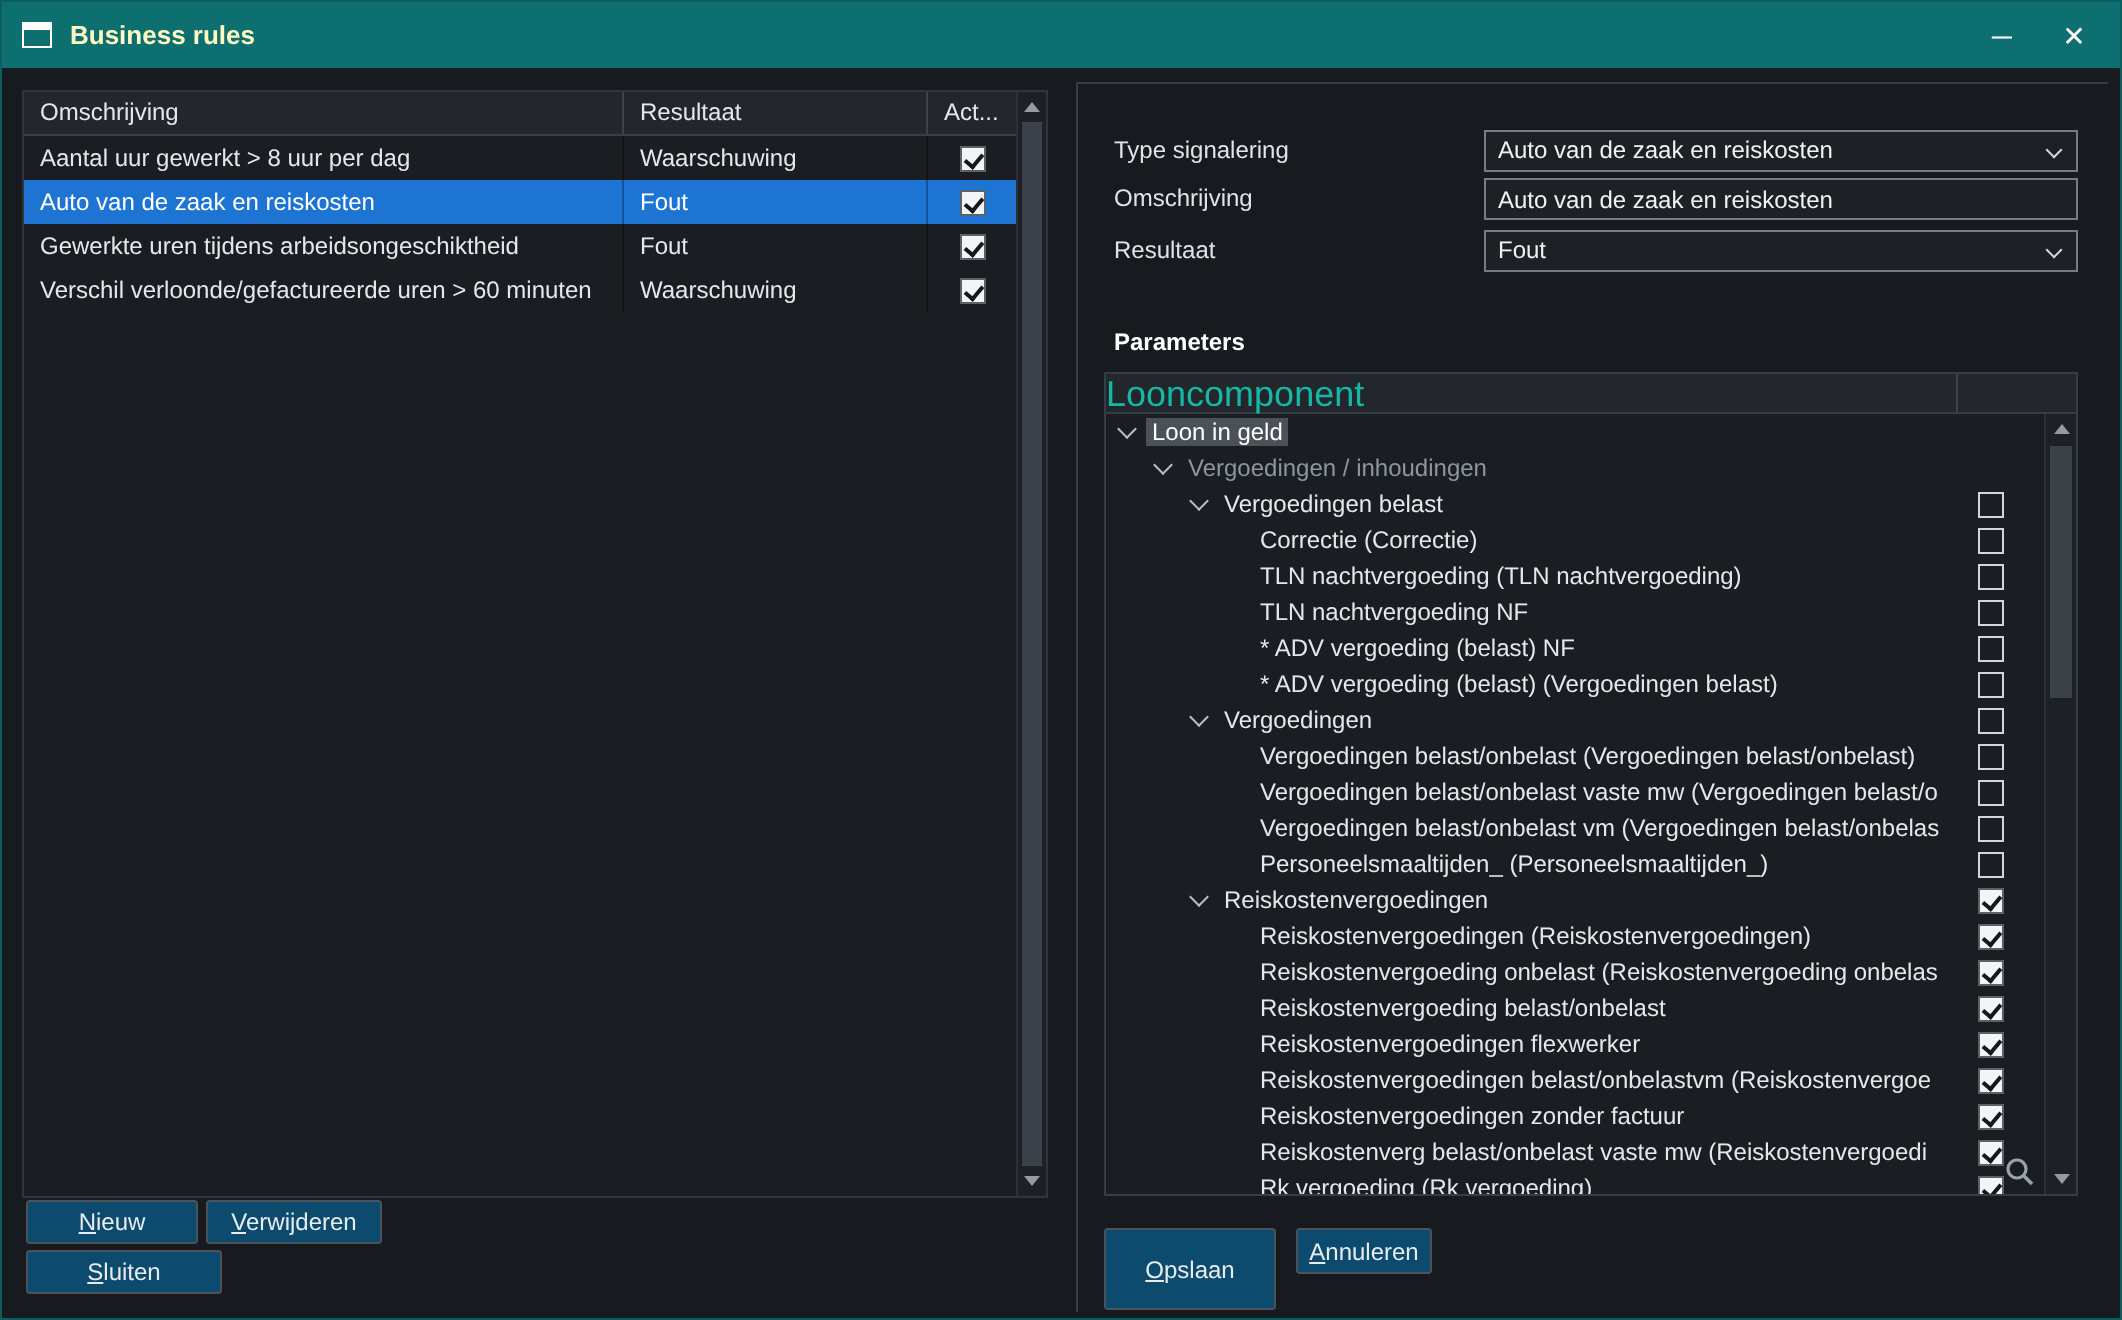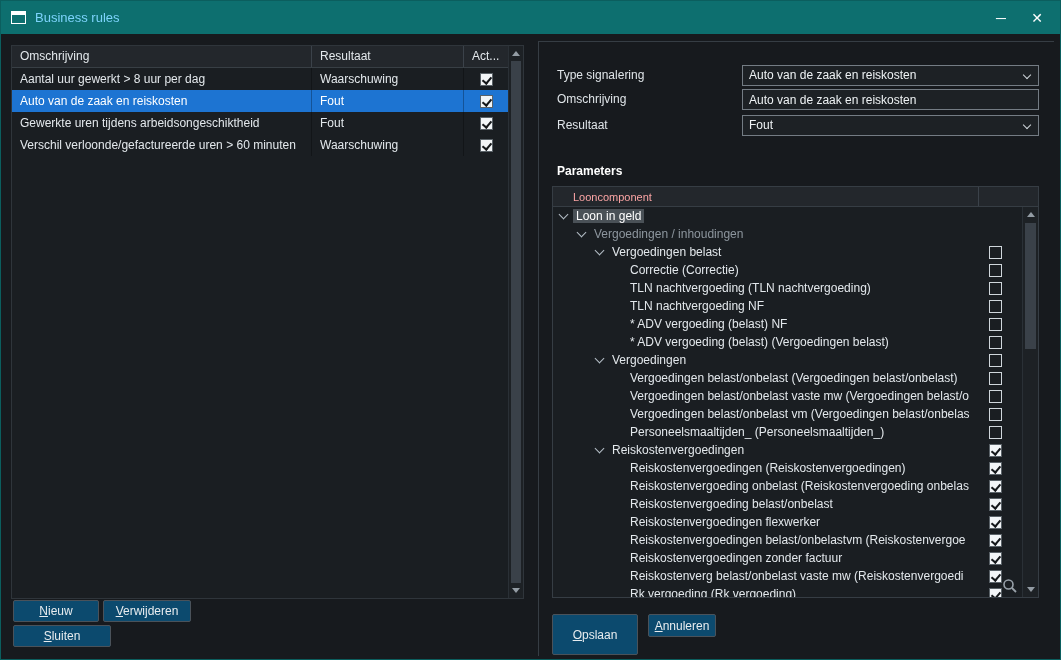--- a/index.html
+++ b/index.html
@@ -12,21 +12,21 @@
     border:1px solid #0b5e5e; overflow:hidden;
   }
 
   
   .titlebar {
     position:absolute; left:0; top:0; right:0; height:33px;
     background:var(--titlebar,#0d6f6f);
     display:flex; align-items:center; padding:0 10px;
   }
   .app-icon { flex:none; display:block; }
-  .title { color:#7dd3fc; font-size:13px; font-weight:normal; margin-left:9px; }
+  .title { color:#fef9c3; font-size:13px; font-weight:bold; margin-left:9px; }
   .win-controls { margin-left:auto; display:flex; gap:10px; }
   .win-btn {
     width:26px; height:24px; color:#ffffff; font-size:14px;
     display:flex; align-items:center; justify-content:center; cursor:default;
   }
 
   
   .rules-table {
     position:absolute; left:10px; top:44px; width:513px; height:554px;
     background:#1a1e22; border:1px solid #2f353b;
@@ -95,21 +95,21 @@
   }
   .params-label { position:absolute; left:18px; top:122px; color:#ffffff; font-size:12px; font-weight:bold; }
 
   
   .tree {
     position:absolute; left:13px; top:144px; width:487px; height:412px;
     background:#1a1e22; border:1px solid #363d44;
   }
   .tree-header {
     position:relative; height:20px; background:#23272c; border-bottom:1px solid #363d44;
-    color:#fca5a5; font-size:11px; line-height:20px; padding-left:20px;
+    color:#14b8a6; font-size:18px; line-height:20px; padding-left:0;
   }
   .th-sep { position:absolute; left:425px; top:0; bottom:0; width:1px; background:#3b424a; }
   .tree-body { position:absolute; top:20px; left:0; right:16px; bottom:0; overflow:hidden; }
   .tnode { display:flex; align-items:center; height:18px; font-size:12px; color:#e3e8ec; }
   .tn-main { display:flex; align-items:center; width:436px; flex:none; overflow:hidden; white-space:nowrap; }
   .tn-check { width:33px; flex:none; display:flex; align-items:center; }
   .indent { flex:none; display:inline-block; }
   .chev { width:14px; height:14px; flex:none; margin-right:2px; position:relative; }
   .chev::before {
     content:''; position:absolute; left:3px; top:2px; width:6px; height:6px;

